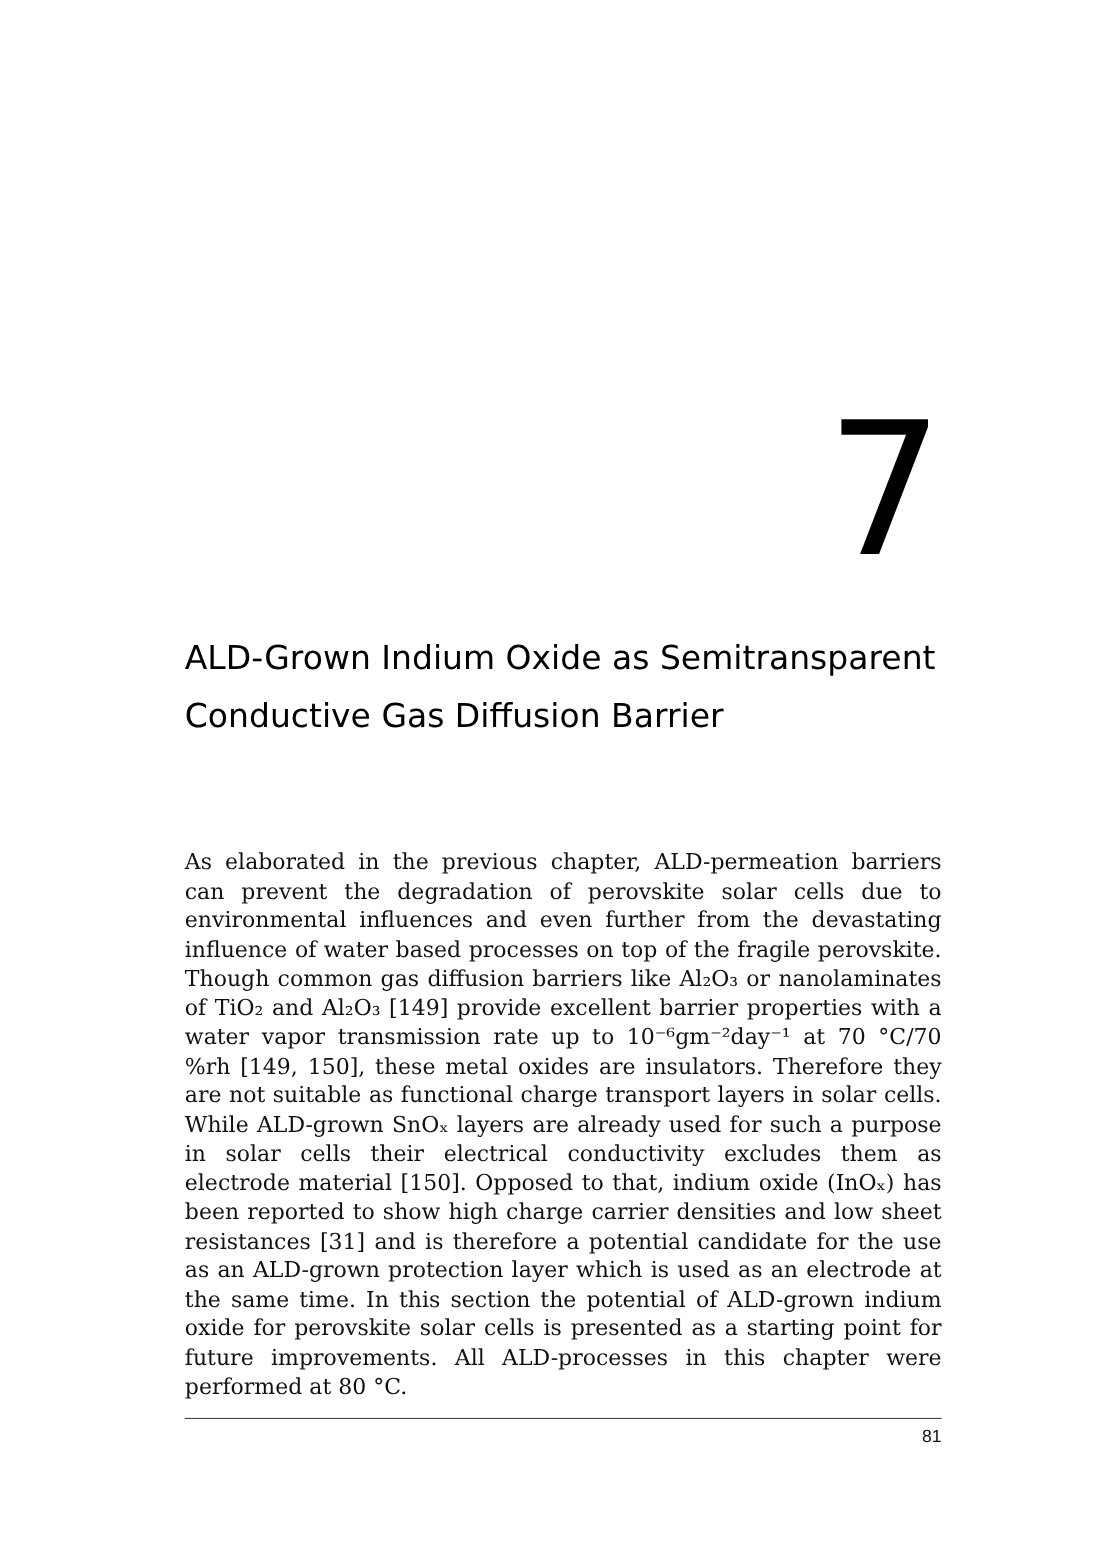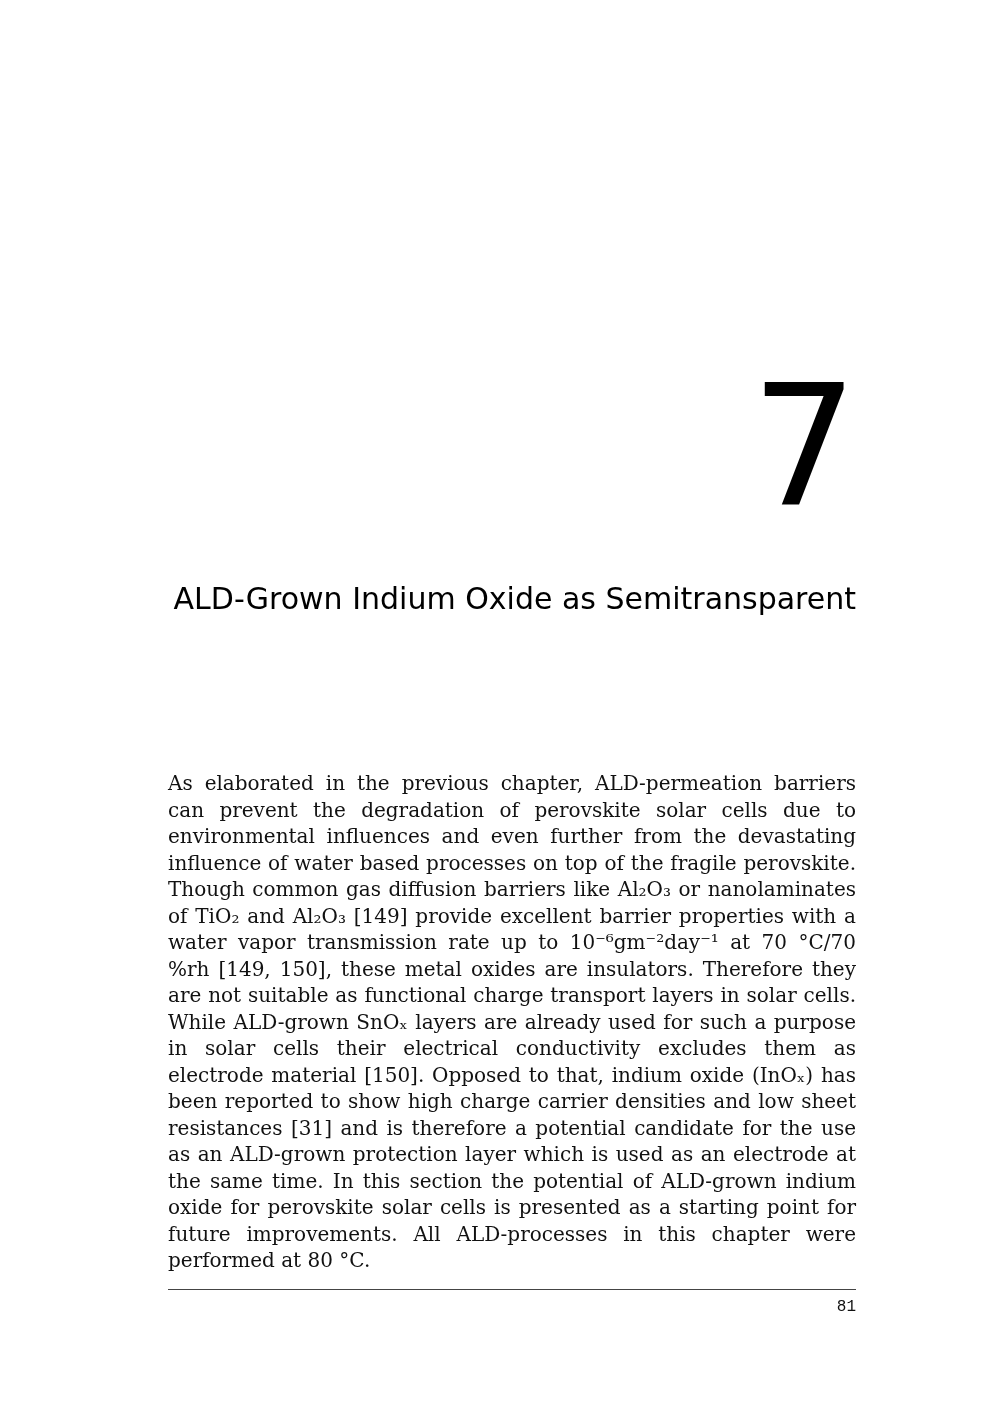--- a/index.html
+++ b/index.html
@@ -29,21 +29,20 @@
     font-size: 168px;
     line-height: 1;
     color: #000000;
     letter-spacing: -2px;
   }
   .chapter-title {
     position: absolute;
     top: 572px;
     right: 144px;
     left: 168px;
-    text-align: right;
     font-family: "DejaVu Sans", sans-serif;
     font-weight: 400;
     font-size: 30px;
     line-height: 53px;
     color: #000000;
   }
   .body-text {
     position: absolute;
     top: 770px;
     left: 168px;
@@ -59,34 +58,35 @@
     top: 1289px;
     left: 168px;
     width: 688px;
     height: 1px;
     background: #444444;
   }
   .page-number {
     position: absolute;
     top: 1298px;
     right: 144px;
-    font-family: Liberation Mono, monospace;
+    font-family: Liberation Sans, sans-serif;
     font-size: 16px;
     color: #111111;
   }
 </style>
 </head>
 <body>
 
 <div class="page">
 
   <div class="chapter-number">7</div>
 
   <div class="chapter-title">
     <div>ALD-Grown Indium Oxide as Semitransparent</div>
+    <div>Conductive Gas Diffusion Barrier</div>
   </div>
 
   <div class="body-text">As elaborated in the previous chapter, ALD-permeation barriers can prevent the degradation of perovskite solar cells due to environmental influences and even further from the devastating influence of water based processes on top of the fragile perovskite. Though common gas diffusion barriers like Al₂O₃ or nanolaminates of TiO₂ and Al₂O₃ [149] provide excellent barrier properties with a water vapor transmission rate up to 10⁻⁶gm⁻²day⁻¹ at 70 °C/70 %rh [149, 150], these metal oxides are insulators. Therefore they are not suitable as functional charge transport layers in solar cells. While ALD-grown SnOₓ layers are already used for such a purpose in solar cells their electrical conductivity excludes them as electrode material [150]. Opposed to that, indium oxide (InOₓ) has been reported to show high charge carrier densities and low sheet resistances [31] and is therefore a potential candidate for the use as an ALD-grown protection layer which is used as an electrode at the same time. In this section the potential of ALD-grown indium oxide for perovskite solar cells is presented as a starting point for future improvements. All ALD-processes in this chapter were performed at 80 °C.</div>
 
   <div class="footer-rule"></div>
 
   <div class="page-number">81</div>
 
 </div>
 

